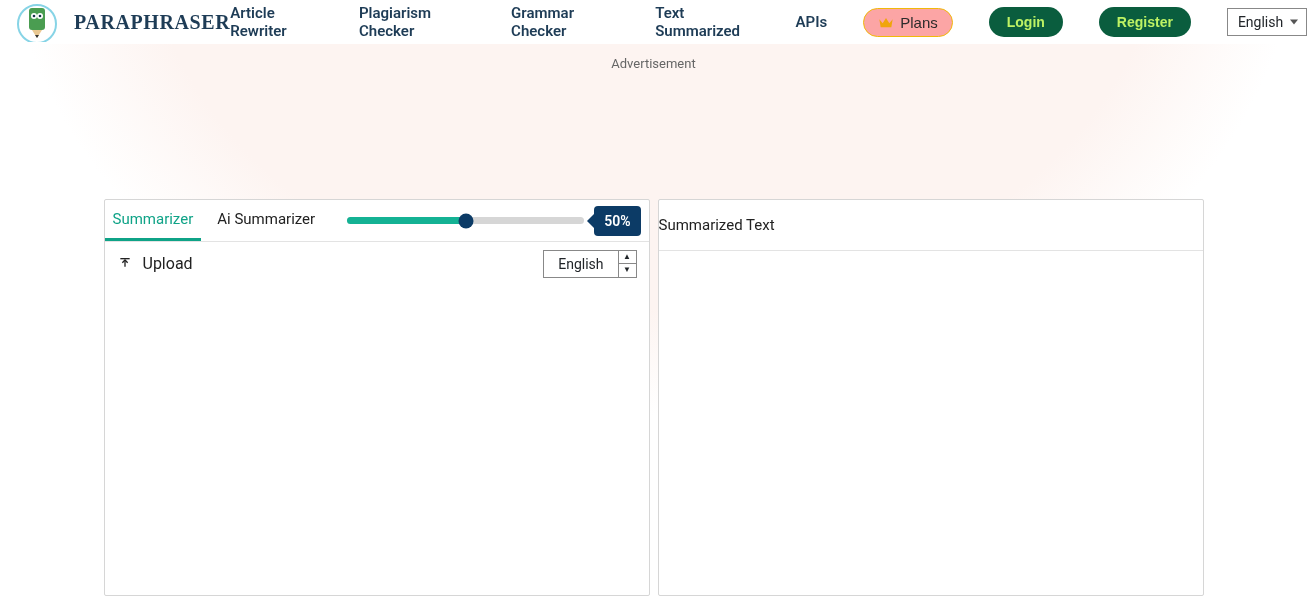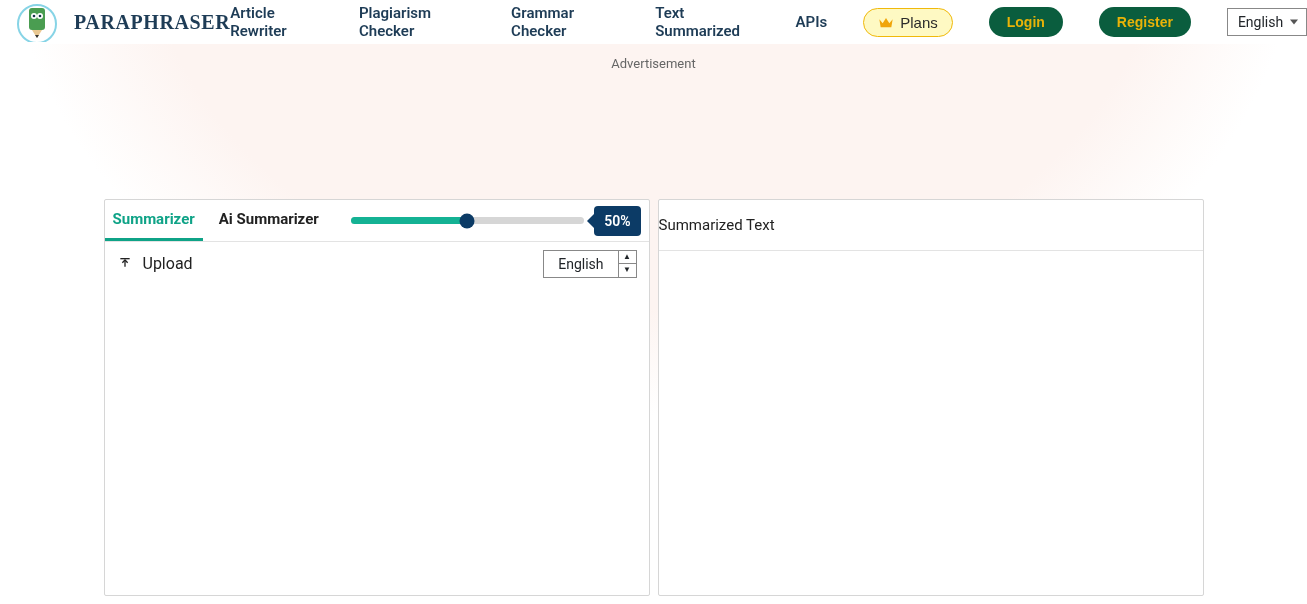--- a/index.html
+++ b/index.html
@@ -56,35 +56,35 @@
     color: #1e3c56;
     font-size: 15px;
     font-weight: 600;
     cursor: pointer;
   }
   .plans-btn {
     display: flex;
     align-items: center;
     gap: 6px;
     border: 1.5px solid #f0b90b;
-    background: #fef9c3;
+    background: #fca5a5;
     color: #2b2b2b;
     padding: 5px 14px;
     border-radius: 999px;
     font-size: 15px;
     cursor: pointer;
   }
   .crown {
     width: 16px;
     height: 14px;
   }
   .pill-btn {
     border: none;
     background: #0a5d3e;
-    color: #eab308;
+    color: #bef264;
     padding: 7px 18px;
     border-radius: 999px;
     font-size: 14px;
     font-weight: 600;
     cursor: pointer;
   }
   .lang-select {
     border: 1px solid #888;
     padding: 5px 28px 5px 10px;
     font-size: 14px;
@@ -134,21 +134,21 @@
     height: 42px;
     padding: 0 8px 0 0;
     gap: 8px;
   }
   .tab {
     padding: 0 8px;
     height: 100%;
     display: flex;
     align-items: center;
     font-size: 15px;
-    font-weight: 700;
+    font-weight: 400;
     color: #222;
     cursor: pointer;
     border-bottom: 3px solid transparent;
   }
   .tab.active {
     color: #0fa387;
     border-bottom-color: #0fa387;
   }
   .slider-wrap {
     flex: 1;

